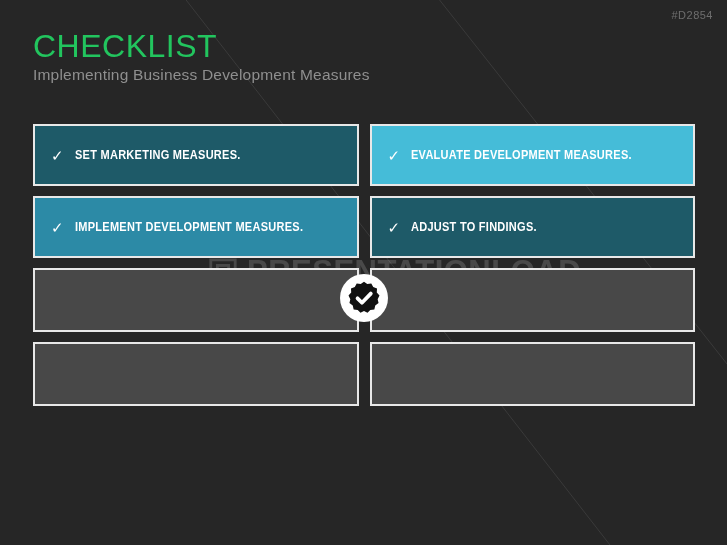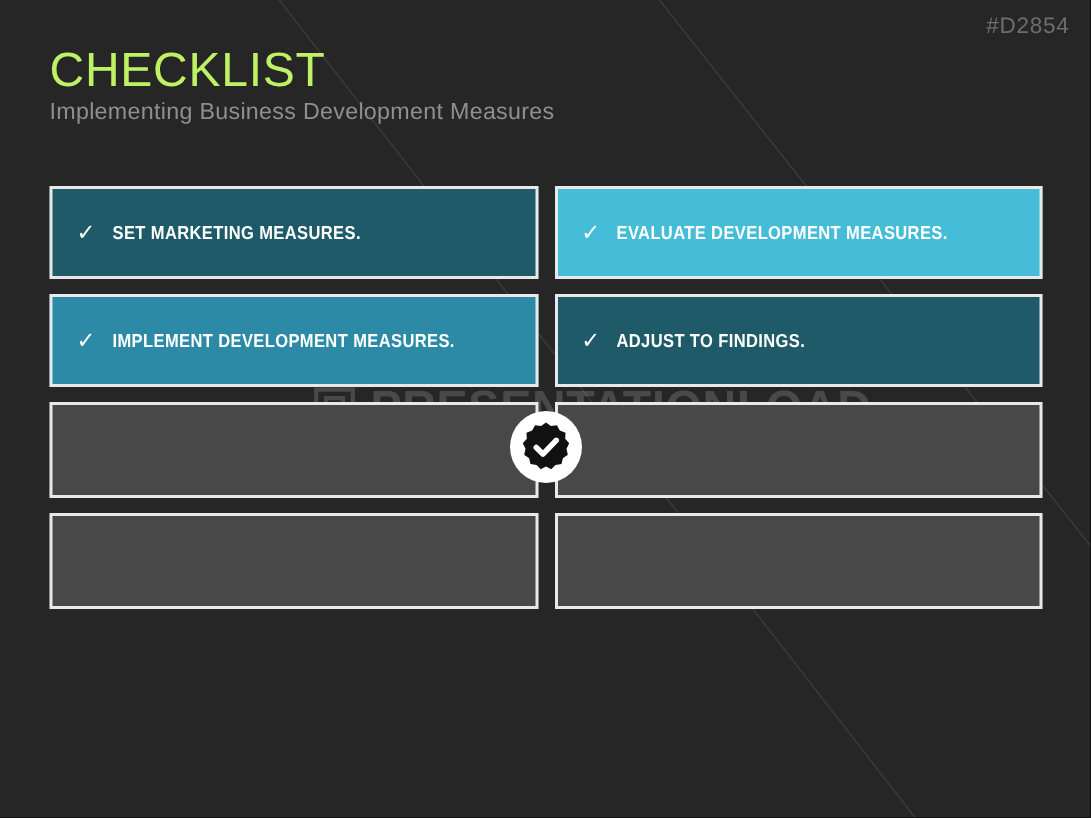--- a/index.html
+++ b/index.html
@@ -21,33 +21,33 @@
   .bg-diagonals {
     position: absolute;
     inset: 0;
     pointer-events: none;
     z-index: 0;
   }
   .corner-code {
     position: absolute;
     top: 9px;
     right: 14px;
-    font-size: 15px;
+    font-size: 11px;
     letter-spacing: 0.5px;
     color: #6e6e6e;
     font-family: "Liberation Sans", sans-serif;
     z-index: 5;
   }
   .title {
     position: absolute;
     left: 33px;
     top: 30px;
     font-size: 32px;
     font-weight: 300;
-    color: #bef264;
+    color: #22c55e;
     letter-spacing: 0.5px;
     line-height: 1;
     z-index: 5;
   }
   .subtitle {
     position: absolute;
     left: 33px;
     top: 66px;
     font-size: 15.5px;
     font-weight: 300;

